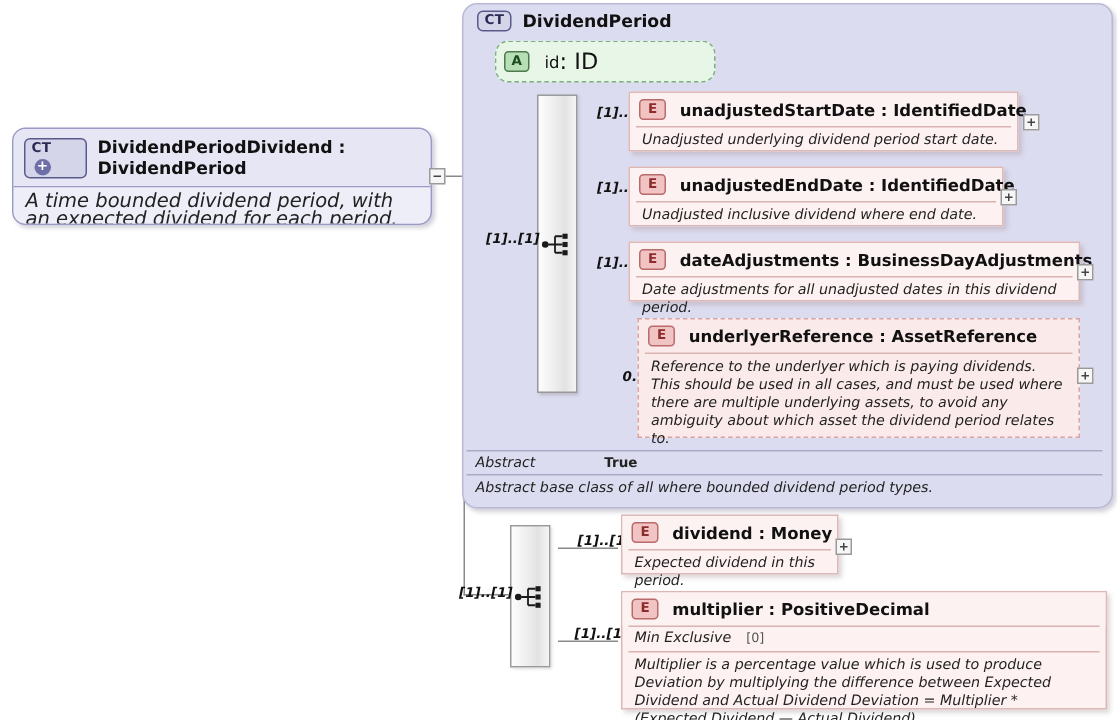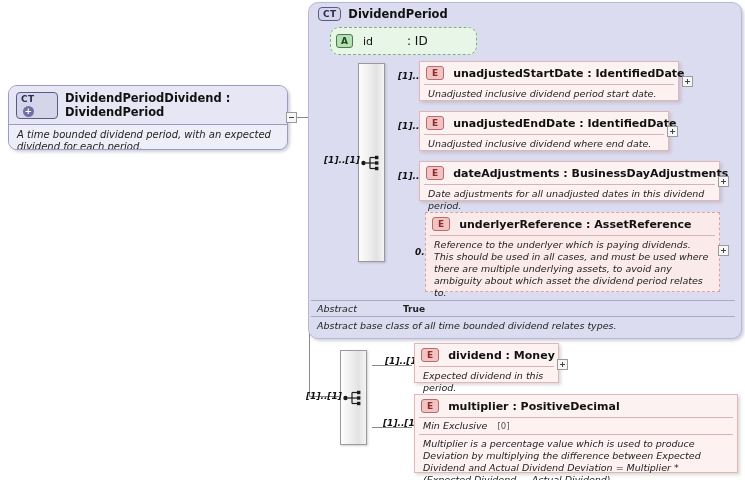--- a/index.html
+++ b/index.html
@@ -50,21 +50,21 @@
   }
   .root-head{
     padding:5px 8px 5px 7px;
     display:flex;align-items:center;gap:7px;
     background:#e6e6f4;
   }
   .root-name{font-size:11.5px;font-weight:bold;color:#111;}
   .root-sep{height:1px;background:#9a9ac4;margin:0;}
   .root-doc{
     padding:4px 8px 6px 8px;
-    font-size:10px;font-style:italic;color:#222;line-height:12px;
+    font-size:13px;font-style:italic;color:#222;line-height:12px;
     background:#eeeef9;
   }
 
   
   .attr-box{
     background:#e8f6e8;
     border:1px dashed #7cb07c;
     border-radius:9px;
     display:flex;align-items:center;
     padding:3px 10px 3px 5px;
@@ -73,21 +73,21 @@
     display:inline-block;
     border:1px solid #4d7a4d;
     border-radius:3px;
     background:#b6dfb6;
     color:#1d4b1d;
     font-size:9px;font-weight:bold;
     padding:1px 4px;line-height:10px;
     margin-right:10px;
   }
   .attr-name{font-size:11px;color:#111;}
-  .attr-type{font-size:12px;color:#111;margin-left:34px;}
+  .attr-type{font-size:15px;color:#111;}
 
   
   .el-box{
     background:#fbeaea;
     border:1px solid #e0b8b8;
     box-shadow:2px 2px 3px rgba(150,130,130,.30);
   }
   .el-box.solid{background:#fdf1f1;border:1px solid #dcb8b8;}
   .el-box.dashed{background:#fbeaea;border:1px dashed #d9a3a3;box-shadow:none;}
   .el-head{
@@ -226,21 +226,21 @@
 </div>
 <div class="abs card" style="left:324px;top:155px;">[1]..[1]</div>
 
 <div class="abs card" style="left:398px;top:71px;">[1]..[1]</div>
 <div class="abs el-box solid" style="left:419px;top:61px;width:258px;height:38px;">
   <div class="el-head">
     <span class="badge-e">E</span>
     <span class="el-name">unadjustedStartDate : IdentifiedDate</span>
   </div>
   <div class="el-sep"></div>
-  <div class="el-doc">Unadjusted inclusive dividend period start date.</div>
+  <div class="el-doc">Unadjusted underlying dividend period start date.</div>
 </div>
 <div class="expander plus" style="left:682px;top:76px;"></div>
 
 <div class="abs card" style="left:398px;top:121px;">[1]..[1]</div>
 <div class="abs el-box solid" style="left:419px;top:111px;width:248px;height:38px;">
   <div class="el-head">
     <span class="badge-e">E</span>
     <span class="el-name">unadjustedEndDate : IdentifiedDate</span>
   </div>
   <div class="el-sep"></div>
@@ -268,21 +268,21 @@
   <div class="el-sep"></div>
   <div class="el-doc">Reference to the underlyer which is paying dividends. This should be used in all cases, and must be used where there are multiple underlying assets, to avoid any ambiguity about which asset the dividend period relates to.</div>
 </div>
 <div class="expander plus" style="left:718px;top:245px;"></div>
 
 <div class="abs" style="left:311px;top:300px;width:424px;">
   <div class="ct-footer-row">
     <span class="ct-footer-key">Abstract</span>
     <span class="ct-footer-val">True</span>
   </div>
-  <div class="ct-footer-doc">Abstract base class of all time bounded dividend relates types.</div>
+  <div class="ct-footer-doc">Abstract base class of all where bounded dividend period types.</div>
 </div>
 
 <div class="abs compositor" style="left:340px;top:350px;width:25px;height:93px;">
   <svg width="22" height="16" viewBox="0 0 22 16">
     <circle cx="2.5" cy="8" r="2.2" fill="#1a1a1a"></circle>
     <line x1="4.5" y1="8" x2="9" y2="8" stroke="#1a1a1a" stroke-width="1.2"></line>
     <line x1="9" y1="2.5" x2="9" y2="13.5" stroke="#1a1a1a" stroke-width="1.2"></line>
     <line x1="9" y1="2.5" x2="14" y2="2.5" stroke="#1a1a1a" stroke-width="1.2"></line>
     <line x1="9" y1="8" x2="14" y2="8" stroke="#1a1a1a" stroke-width="1.2"></line>
     <line x1="9" y1="13.5" x2="14" y2="13.5" stroke="#1a1a1a" stroke-width="1.2"></line>

